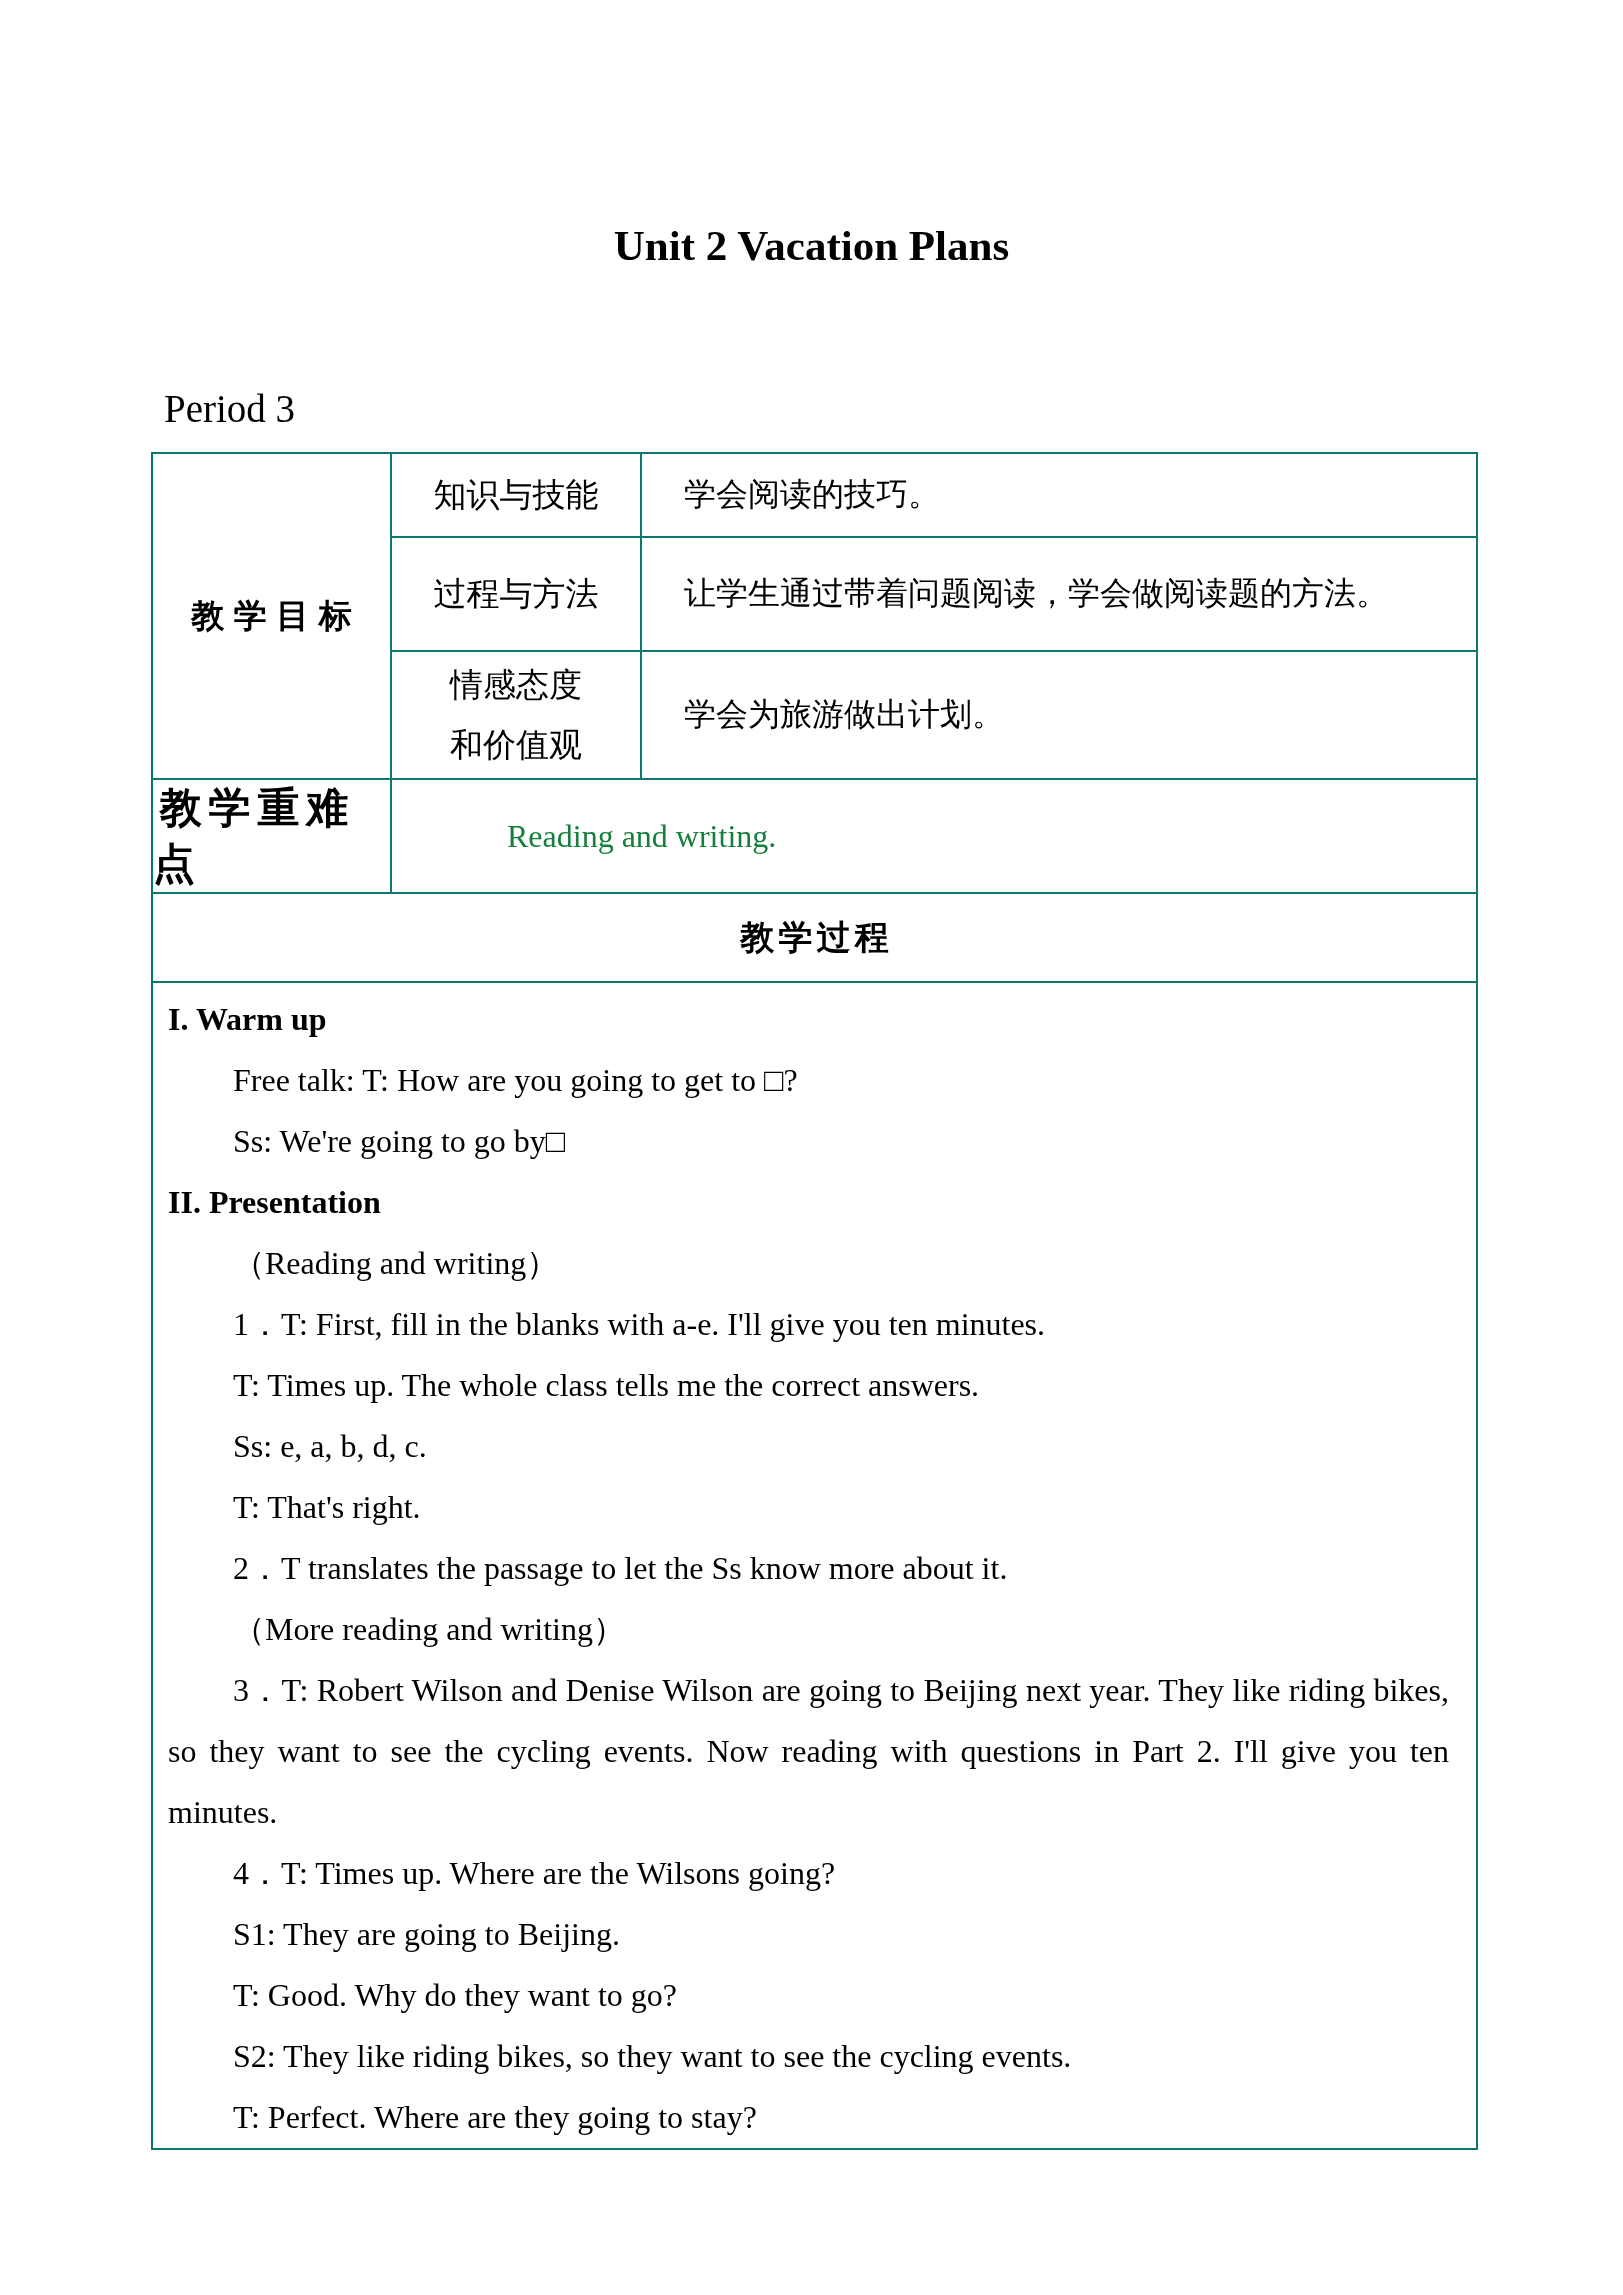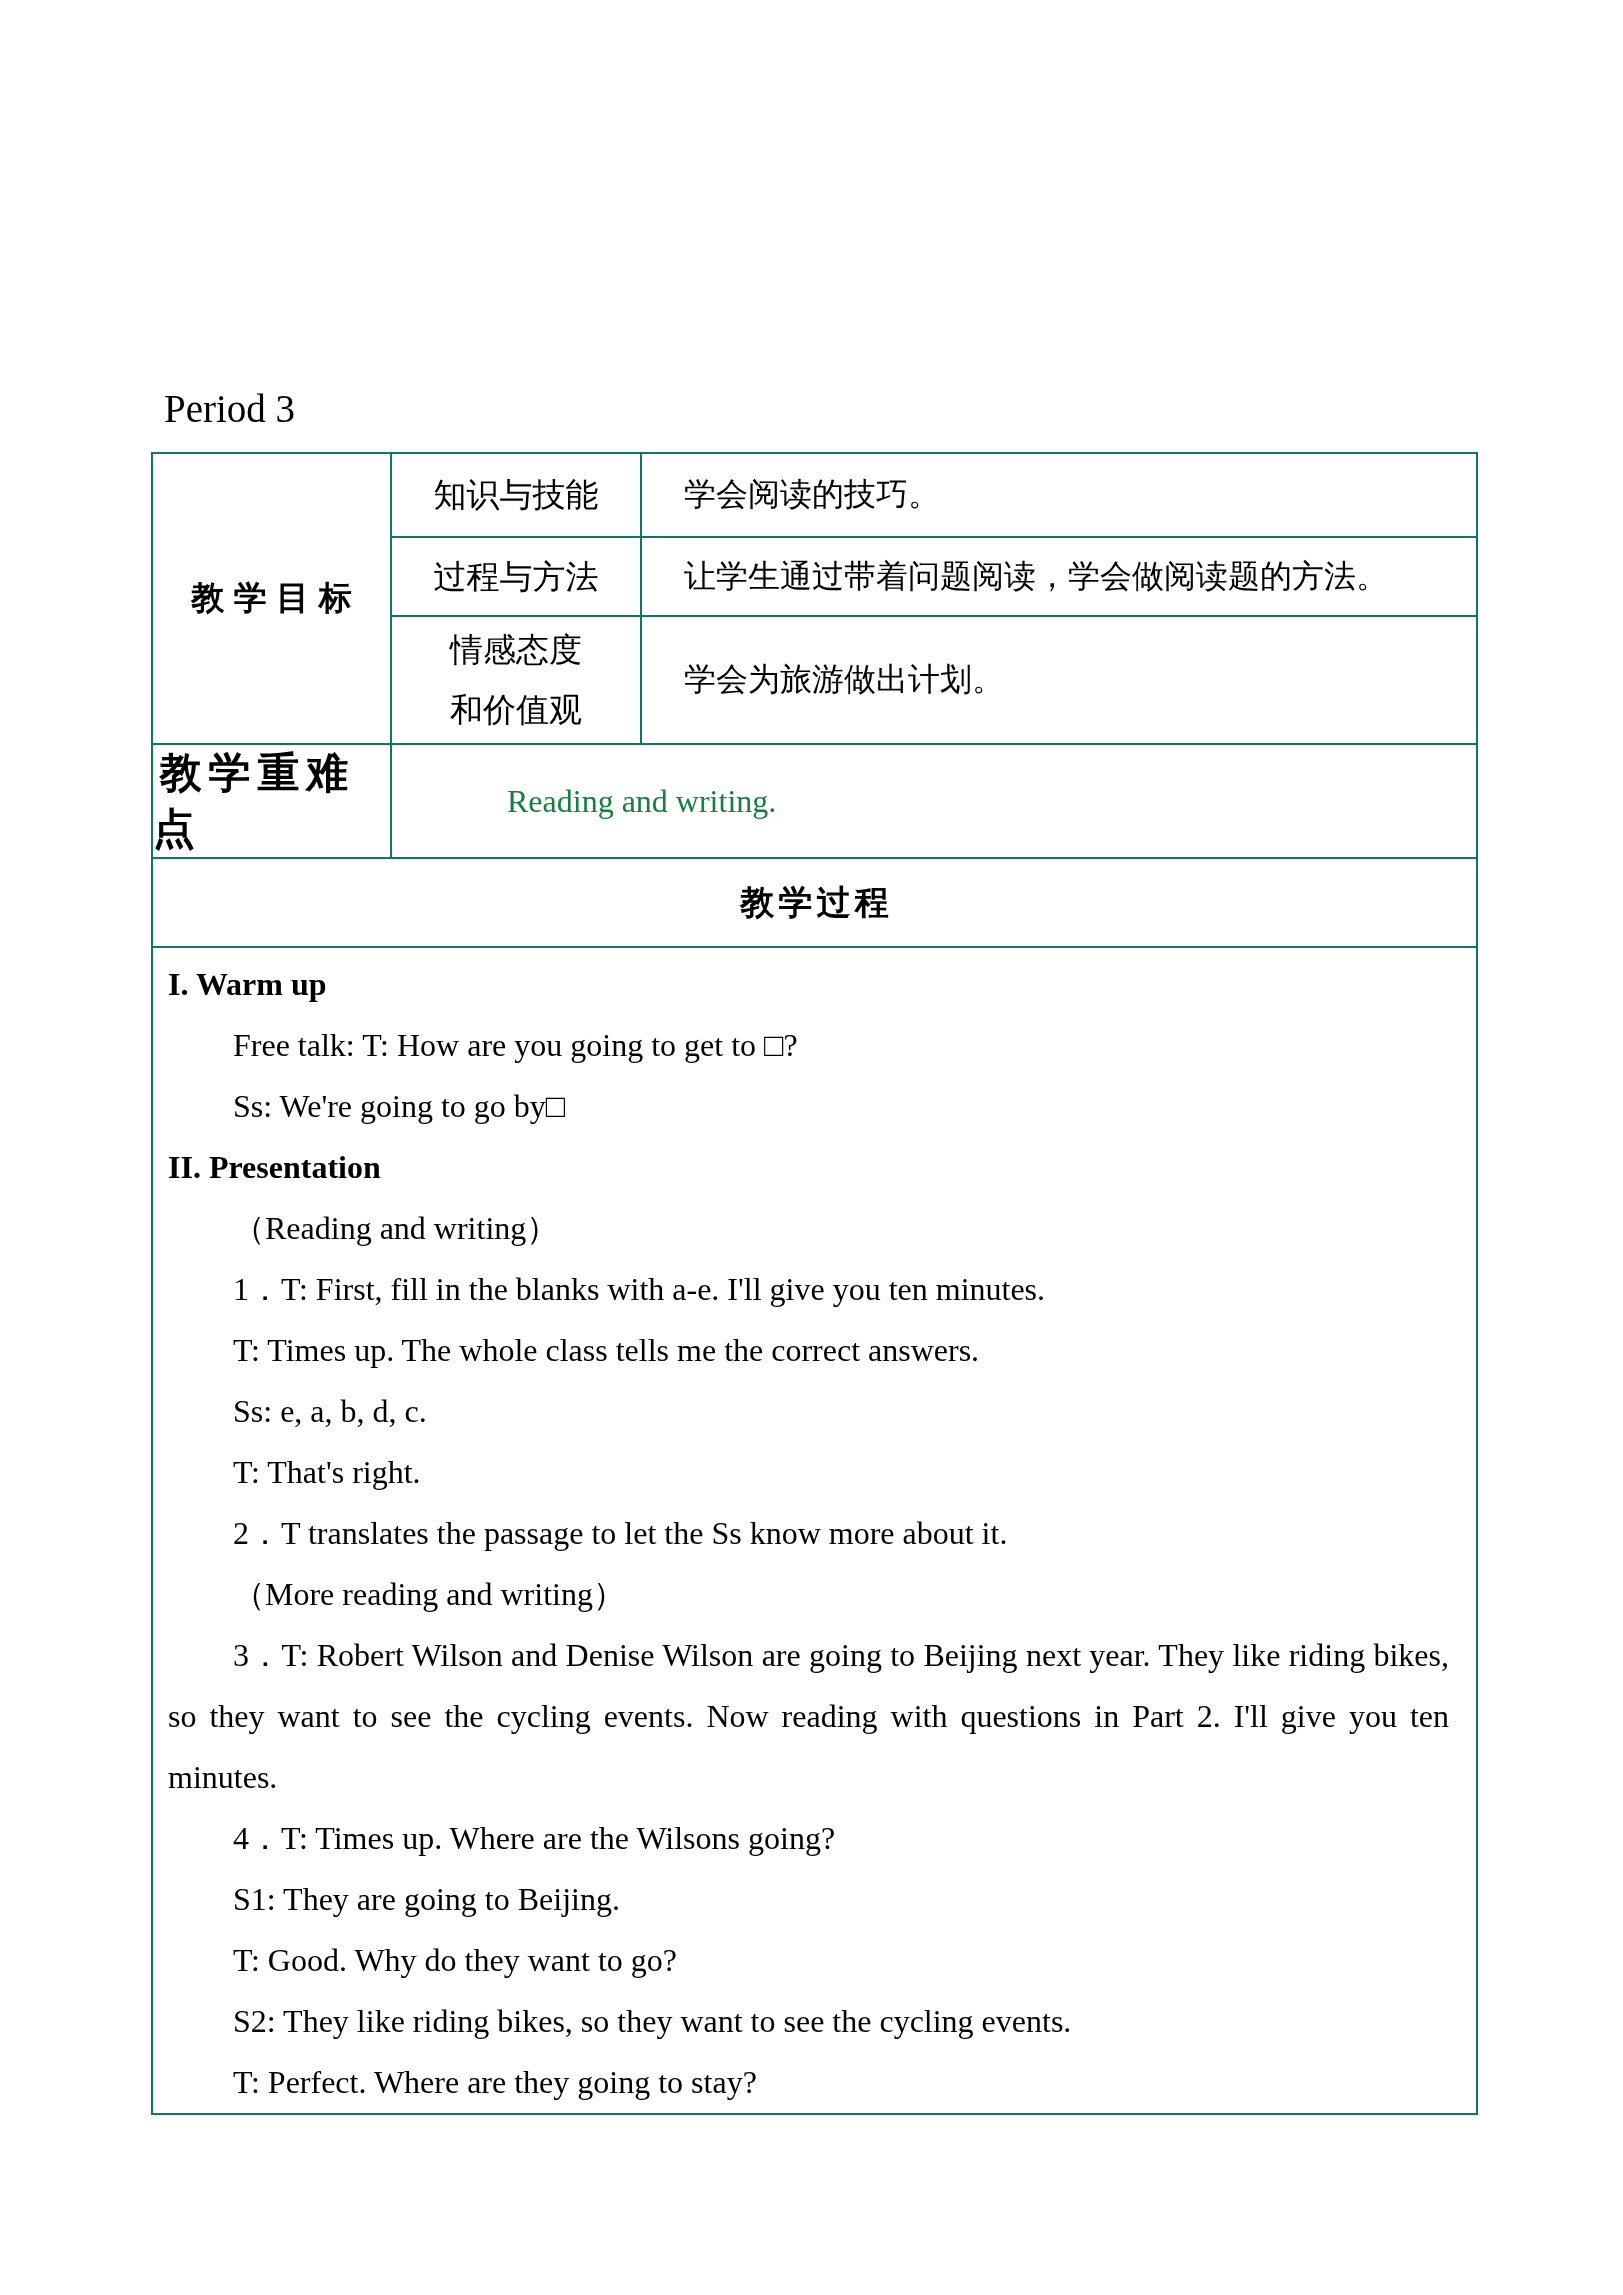--- a/index.html
+++ b/index.html
@@ -99,36 +99,37 @@
     text-align:center;
     font-size:29px;
     font-weight:bold;
   }
 </style>
 </head>
 <body>
 
 <div class="page">
 
+  <div class="doc-title">Unit 2 Vacation Plans</div>
 
   <div class="period-heading">Period 3</div>
 
   <table class="lesson-table">
     <colgroup>
       <col style="width:239px">
       <col style="width:250px">
       <col style="width:836px">
     </colgroup>
     <tbody>
       <tr style="height:84px">
         <td class="c-objectives" rowspan="3">教学目标</td>
         <td class="c-category">知识与技能</td>
         <td class="c-desc">学会阅读的技巧。</td>
       </tr>
-      <tr style="height:79px">
+      <tr style="height:114px">
         <td class="c-category">过程与方法</td>
         <td class="c-desc">让学生通过带着问题阅读，学会做阅读题的方法。</td>
       </tr>
       <tr style="height:128px">
         <td class="c-category">
           <div>情感态度</div>
           <div>和价值观</div>
         </td>
         <td class="c-desc">学会为旅游做出计划。</td>
       </tr>

